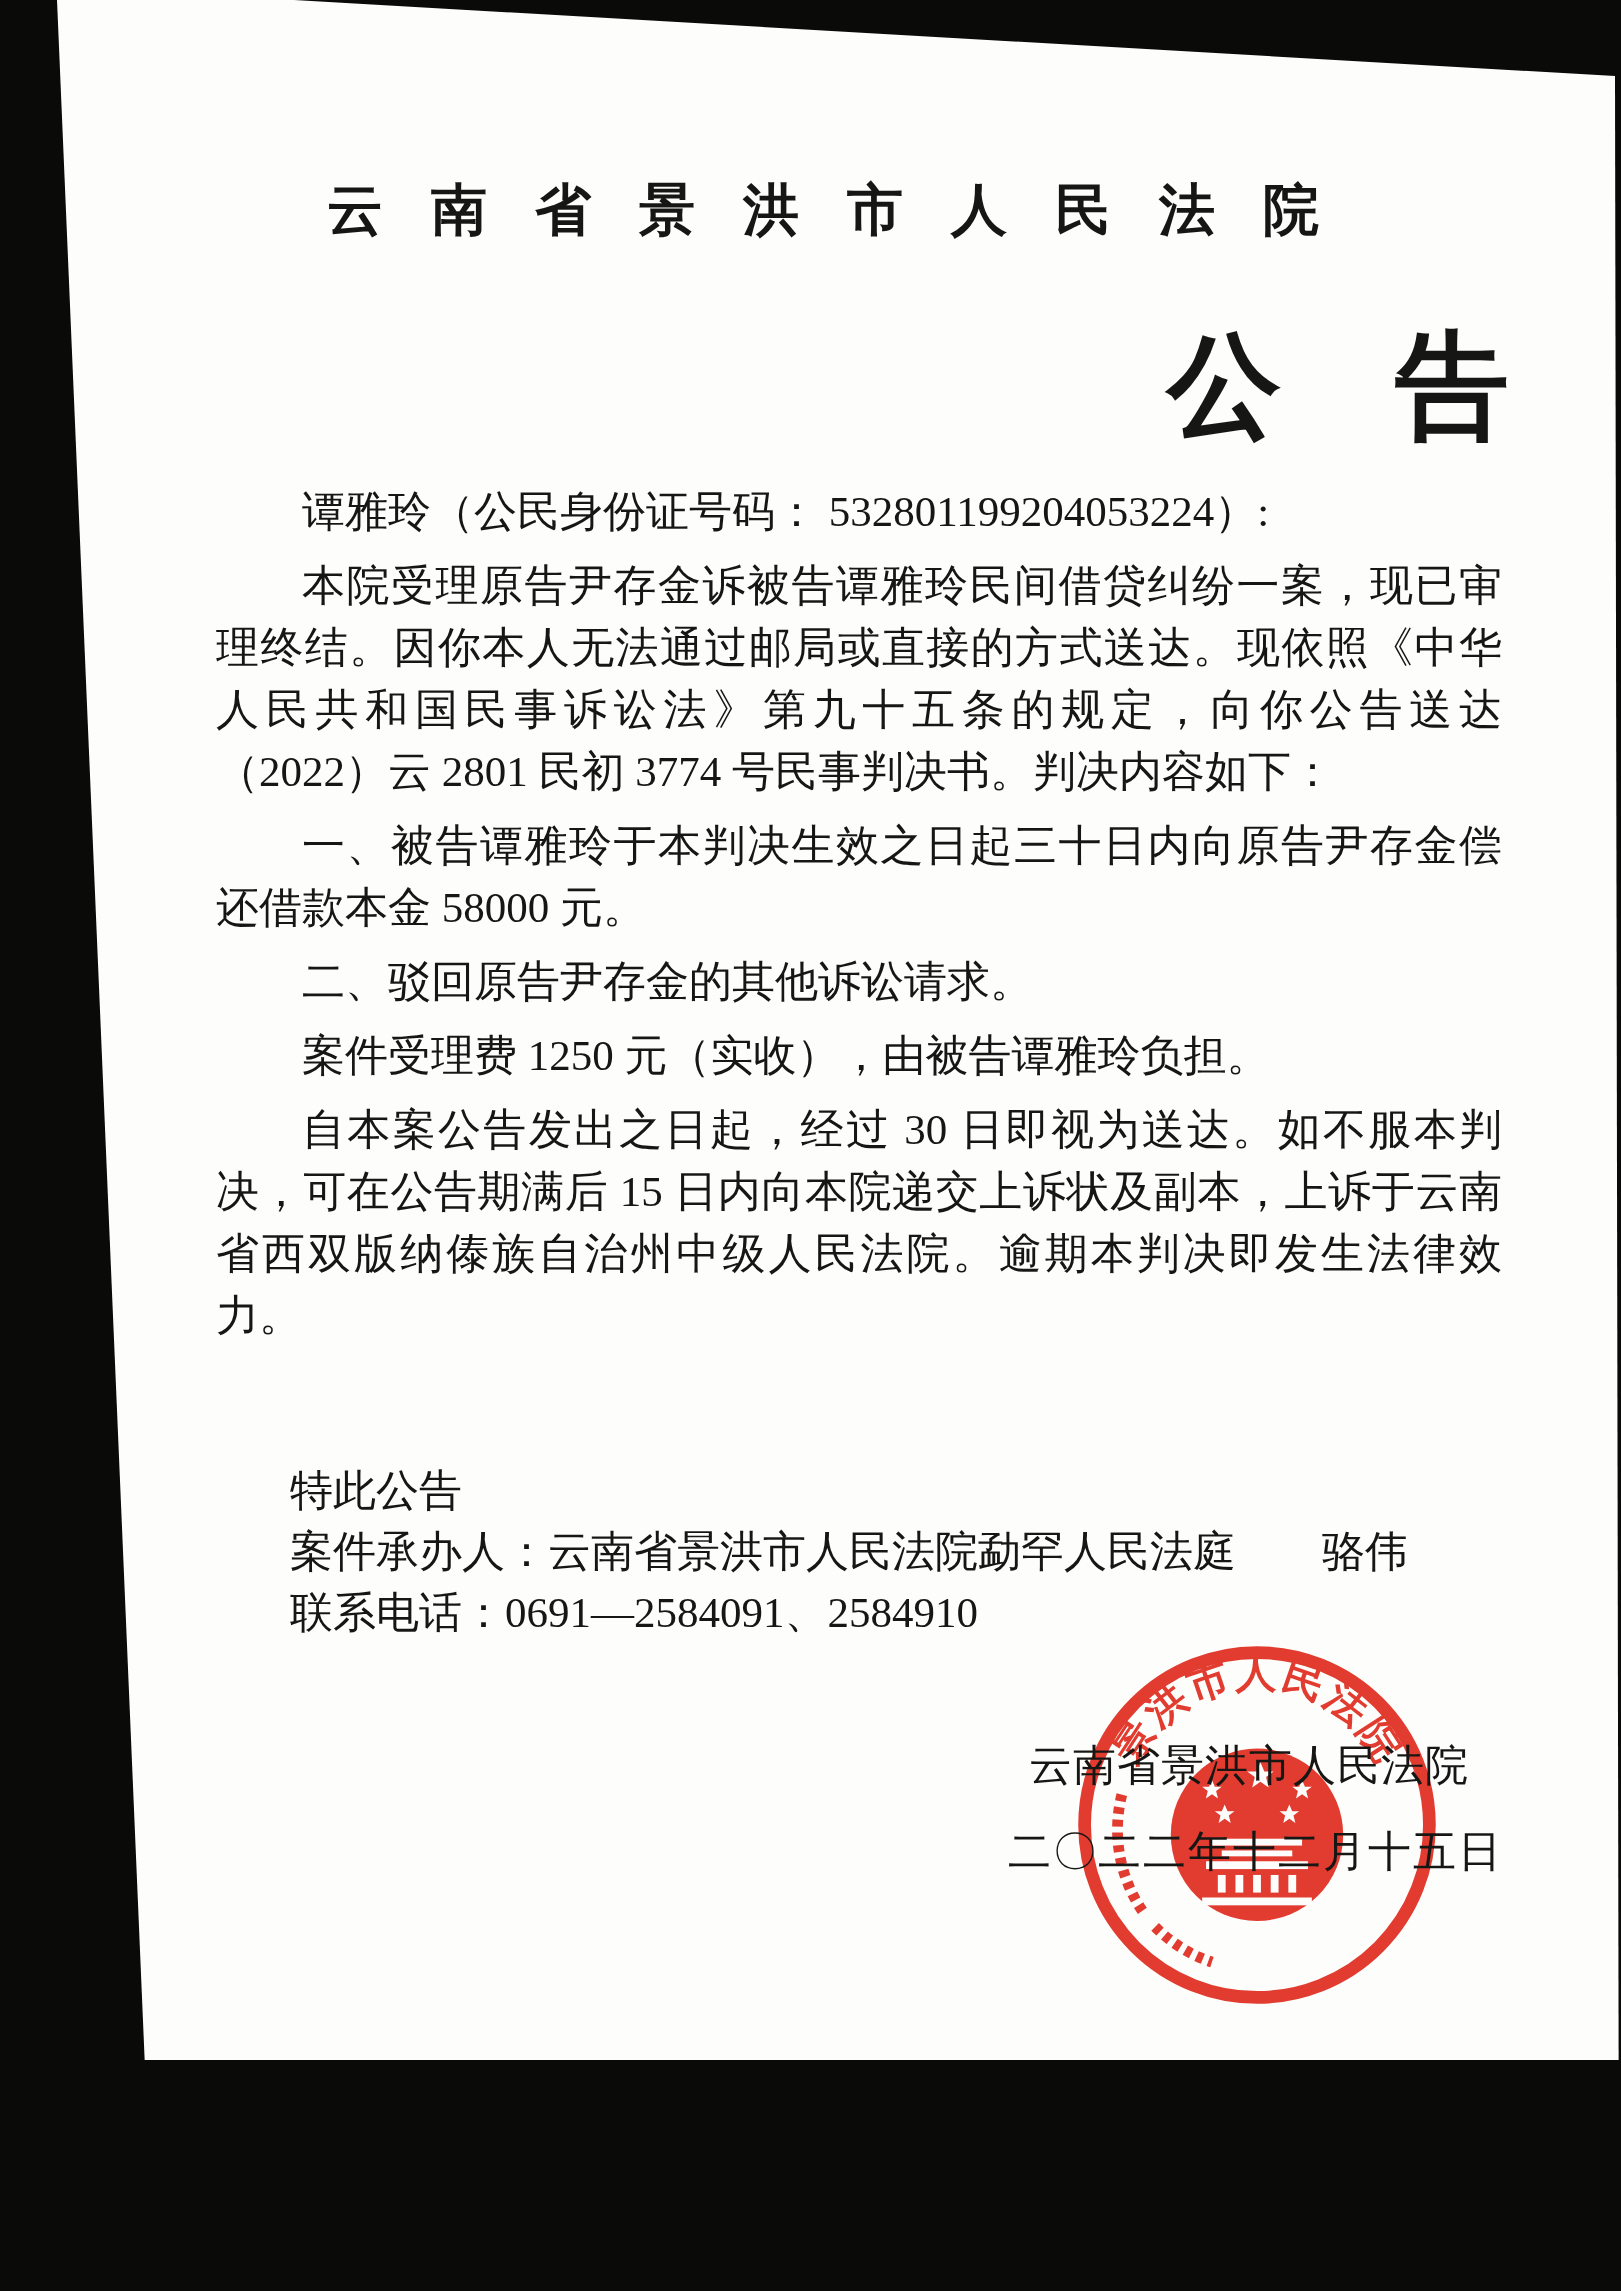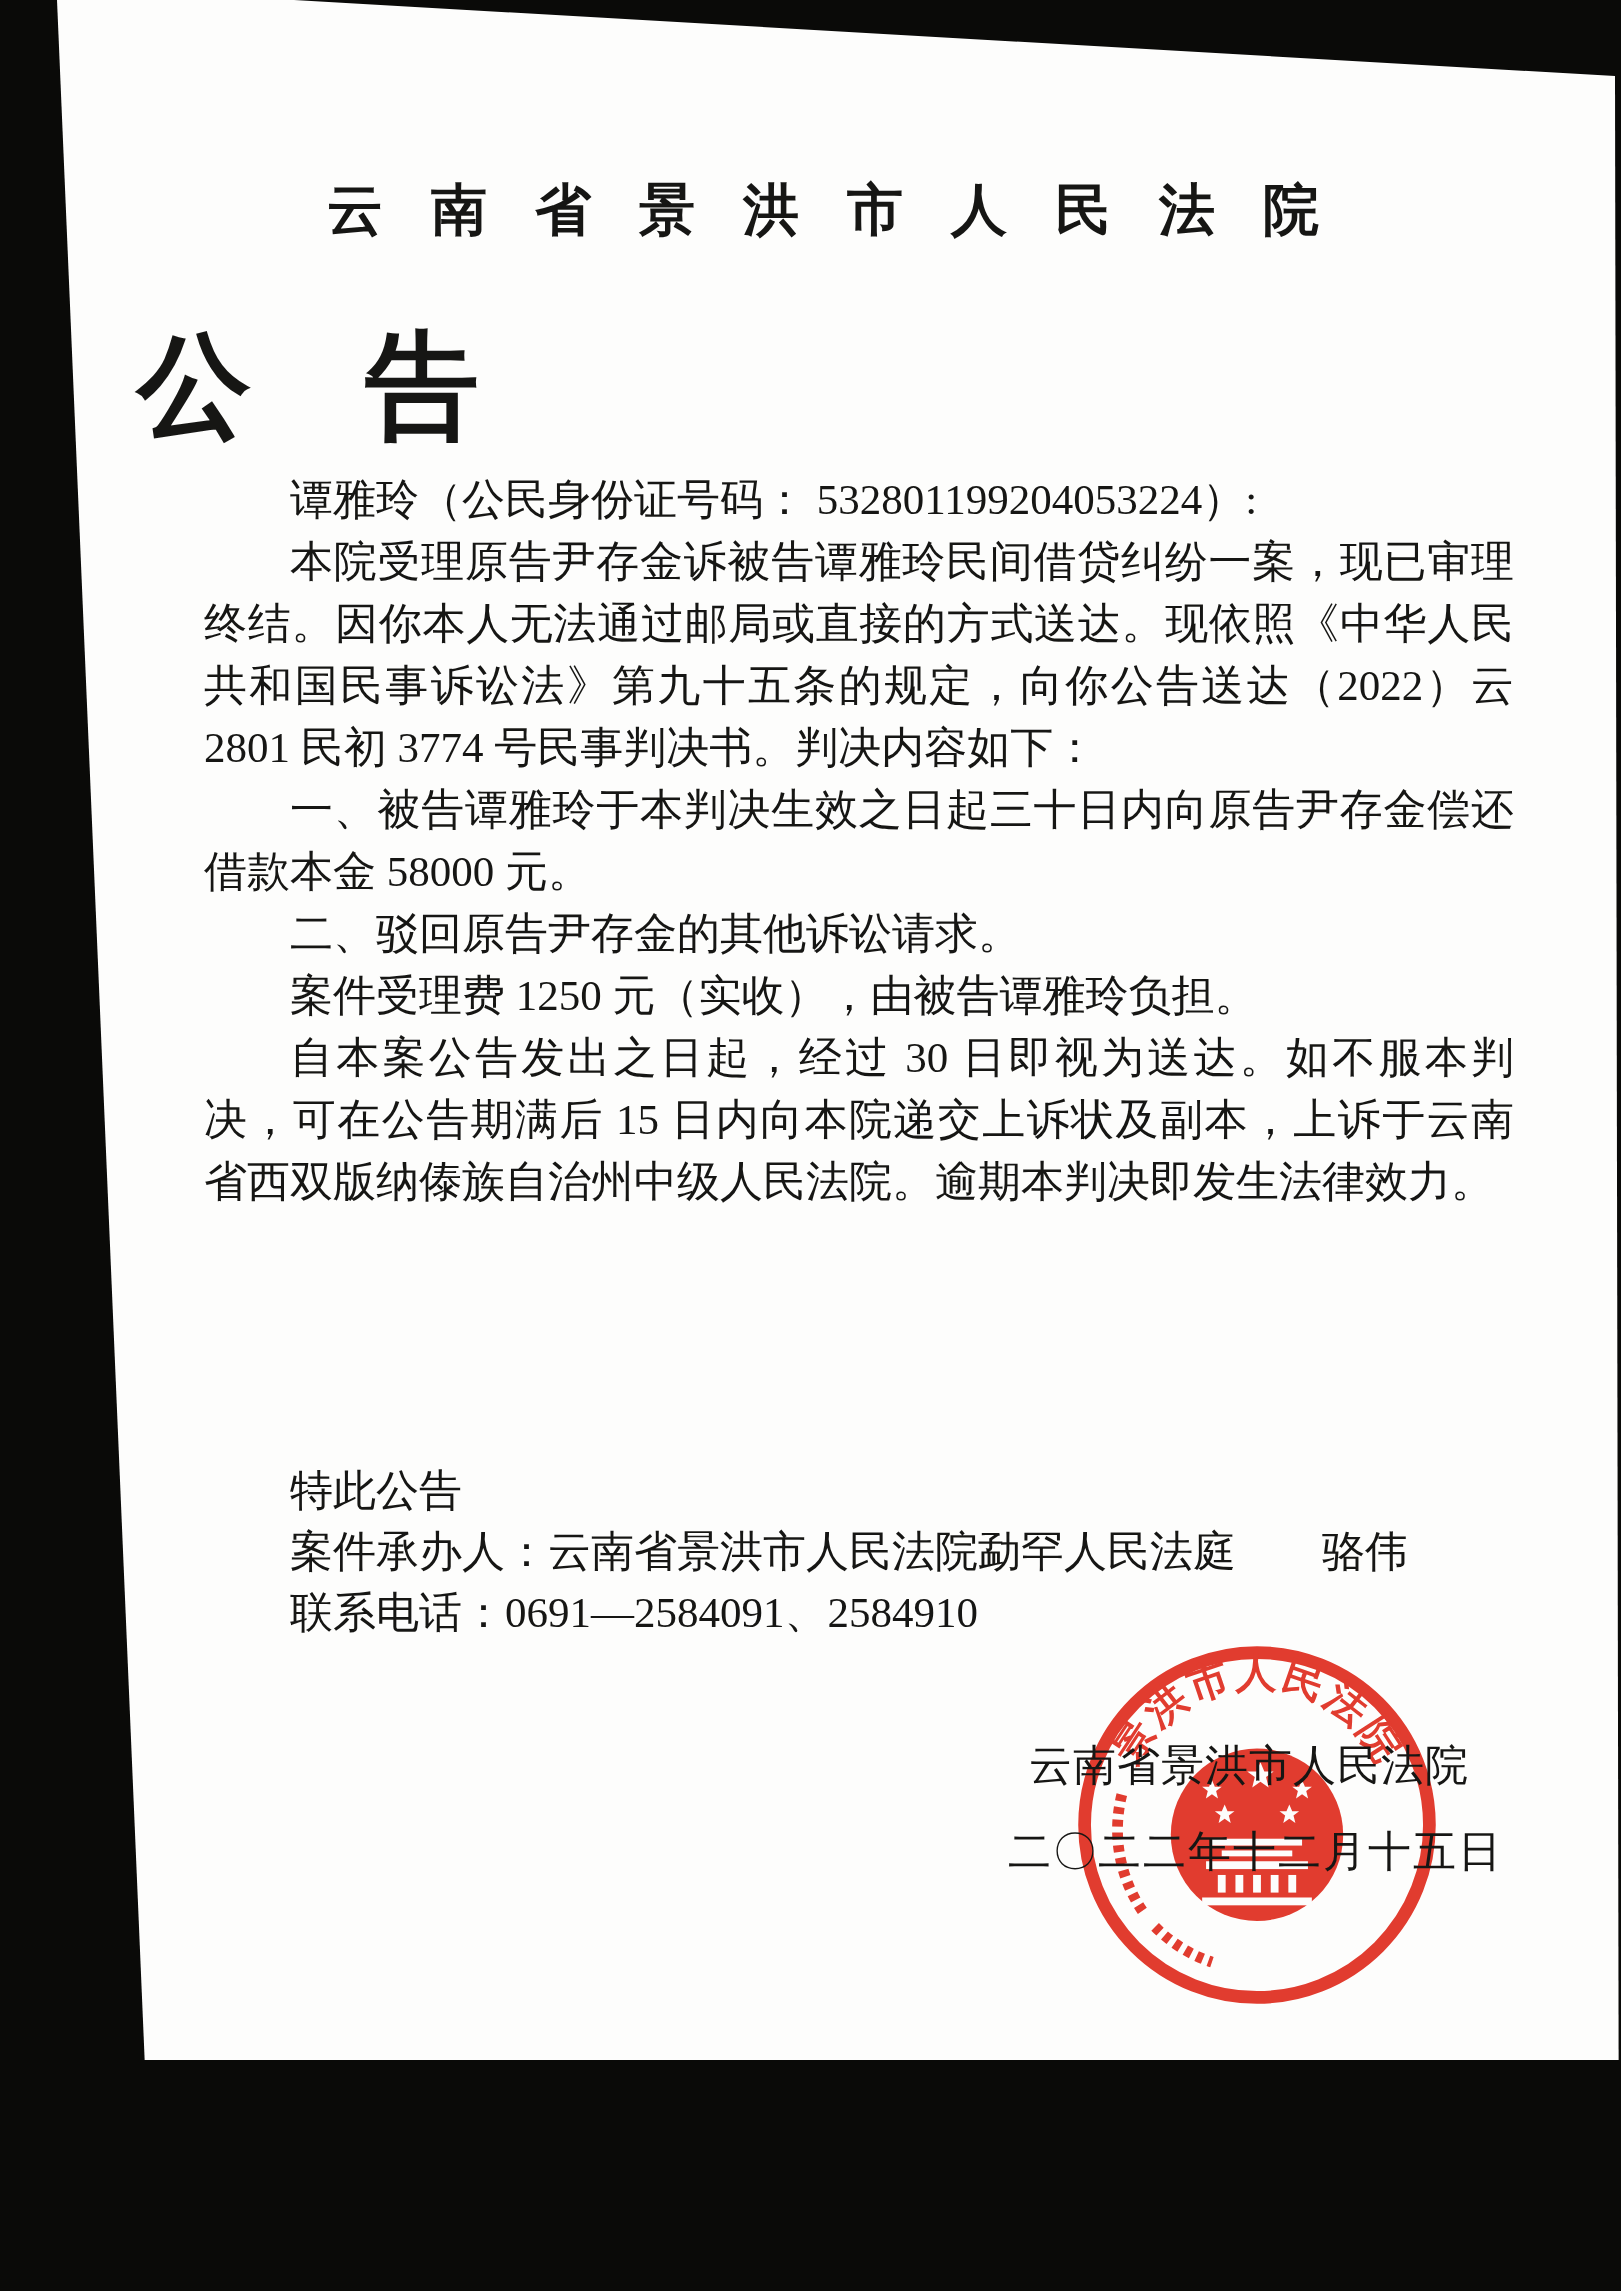--- a/index.html
+++ b/index.html
@@ -19,30 +19,30 @@
   .content{position:absolute;inset:0;color:#161614;}
   .court-title{
     position:absolute;left:137px;top:173px;width:1372px;
     text-align:center;
     font-size:56px;font-weight:bold;
     letter-spacing:48px;text-indent:48px;
     white-space:nowrap;
   }
   .notice-heading{
     position:absolute;left:137px;top:310px;width:1372px;
-    text-align:left;
+    text-align:right;
     font-size:114px;font-weight:bold;
     white-space:nowrap;
   }
   .body-text{
     position:absolute;left:204px;top:469px;width:1310px;
     font-size:43px;line-height:62px;
     text-align:justify;
   }
-  .body-text p{margin:0;text-indent:2em;}
+  .body-text p{margin:12px;text-indent:2em;}
   .closing{
     position:absolute;left:204px;top:1460px;width:1310px;
     font-size:43px;line-height:61px;
   }
   .closing div{padding-left:86px;}
   .sig-court{
     position:absolute;left:1029px;top:1737px;
     font-size:43px;letter-spacing:1px;white-space:nowrap;
     z-index:3;
   }

